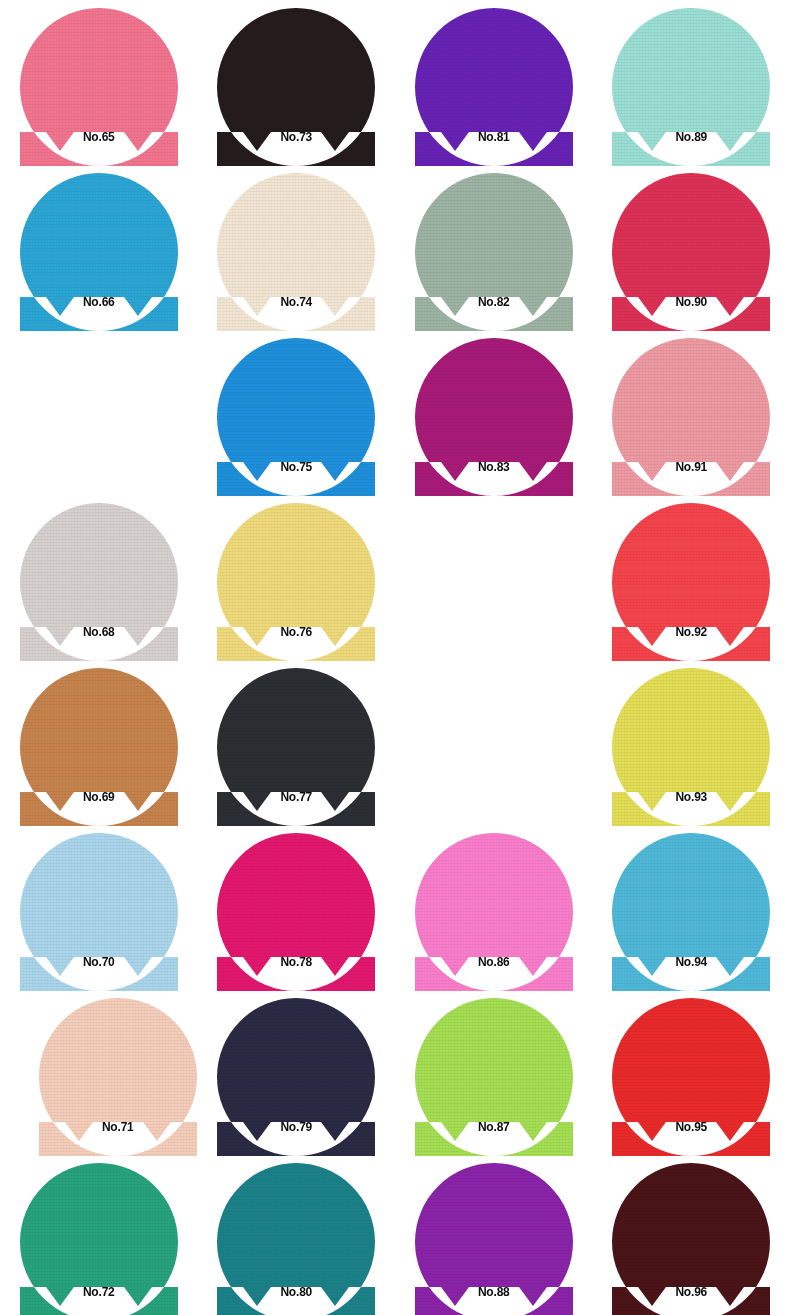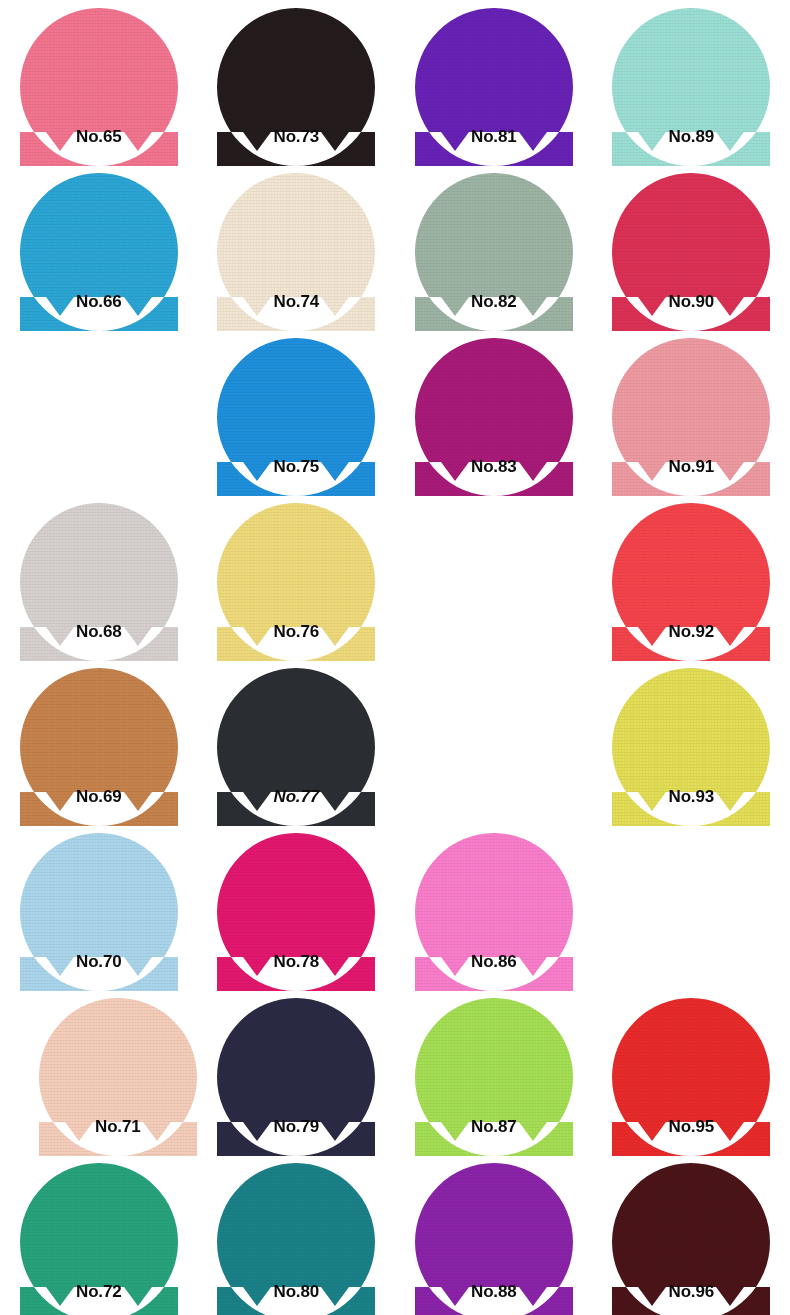--- a/index.html
+++ b/index.html
@@ -55,21 +55,21 @@
   }
 
   .swatch-label {
     position: absolute;
     left: 50%;
     transform: translateX(-50%);
     top: 126px;
     width: 120px;
     text-align: center;
     font-family: "Liberation Sans", "DejaVu Sans", sans-serif;
-    font-size: 17px;
+    font-size: 12px;
     font-weight: 700;
     letter-spacing: -0.2px;
     color: #0d0d0d;
     line-height: 22px;
     white-space: nowrap;
     pointer-events: none;
   }
 </style>
 </head>
 <body>
@@ -262,21 +262,21 @@
       <div class="swatch-figure">
         <svg viewBox="0 0 158 158">
           <g clip-path="url(#notched-disc)">
             <rect x="0" y="0" width="158" height="158" fill="#C6824C"></rect>
             <rect x="0" y="0" width="158" height="158" fill="url(#weave)" class="disc-texture"></rect>
           </g>
         </svg>
       </div>
       <div class="swatch-label">No.69</div>
     </div>
-    <div class="swatch-cell" style="grid-area: 5 / 2; font-style: italic;">
+    <div class="swatch-cell" style="grid-area: 5 / 2;">
       <div class="swatch-figure">
         <svg viewBox="0 0 158 158">
           <g clip-path="url(#notched-disc)">
             <rect x="0" y="0" width="158" height="158" fill="#2B2E33"></rect>
             <rect x="0" y="0" width="158" height="158" fill="url(#weave)" class="disc-texture"></rect>
           </g>
         </svg>
       </div>
       <div class="swatch-label">No.77</div>
     </div>
@@ -317,20 +317,31 @@
       <div class="swatch-figure">
         <svg viewBox="0 0 158 158">
           <g clip-path="url(#notched-disc)">
             <rect x="0" y="0" width="158" height="158" fill="#F97DCA"></rect>
             <rect x="0" y="0" width="158" height="158" fill="url(#weave)" class="disc-texture"></rect>
           </g>
         </svg>
       </div>
       <div class="swatch-label">No.86</div>
     </div>
+    <div class="swatch-cell" style="grid-area: 6 / 4;">
+      <div class="swatch-figure">
+        <svg viewBox="0 0 158 158">
+          <g clip-path="url(#notched-disc)">
+            <rect x="0" y="0" width="158" height="158" fill="#4FB8D8"></rect>
+            <rect x="0" y="0" width="158" height="158" fill="url(#weave)" class="disc-texture"></rect>
+          </g>
+        </svg>
+      </div>
+      <div class="swatch-label">No.94</div>
+    </div>
     <div class="swatch-cell" style="grid-area: 7 / 1; margin-left: 38px;">
       <div class="swatch-figure">
         <svg viewBox="0 0 158 158">
           <g clip-path="url(#notched-disc)">
             <rect x="0" y="0" width="158" height="158" fill="#F5CDBB"></rect>
             <rect x="0" y="0" width="158" height="158" fill="url(#weave)" class="disc-texture"></rect>
           </g>
         </svg>
       </div>
       <div class="swatch-label">No.71</div>

